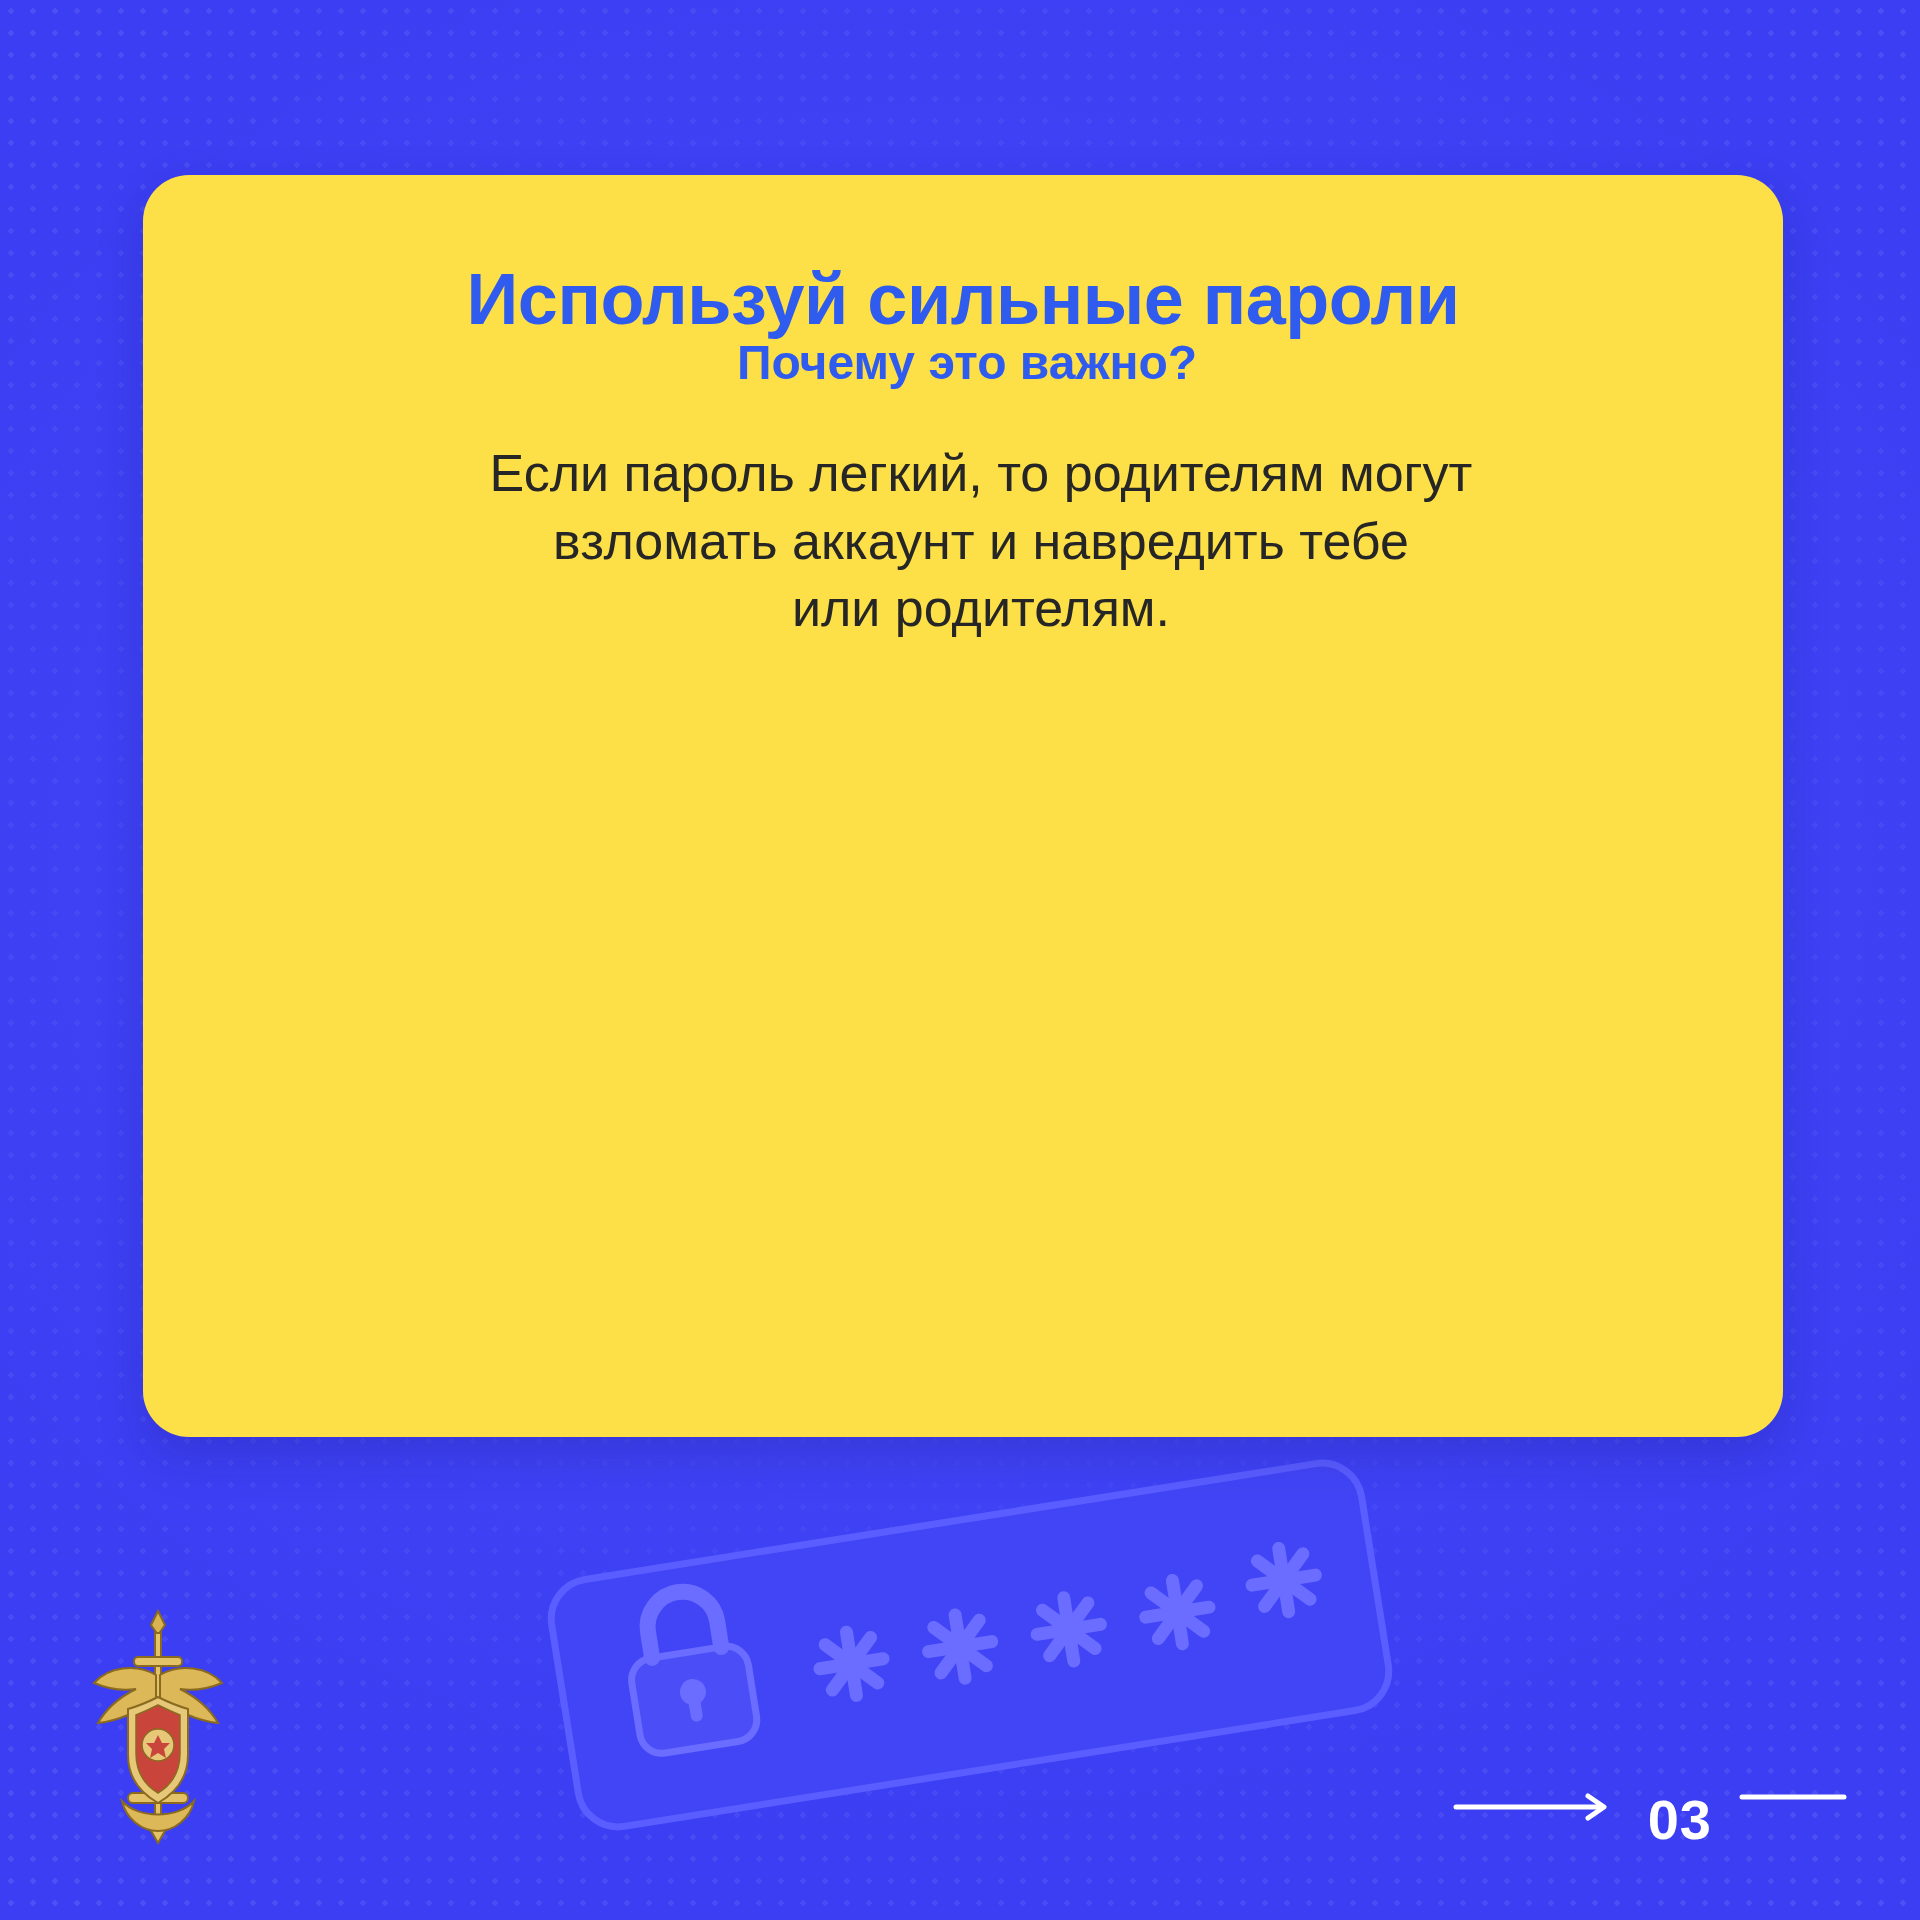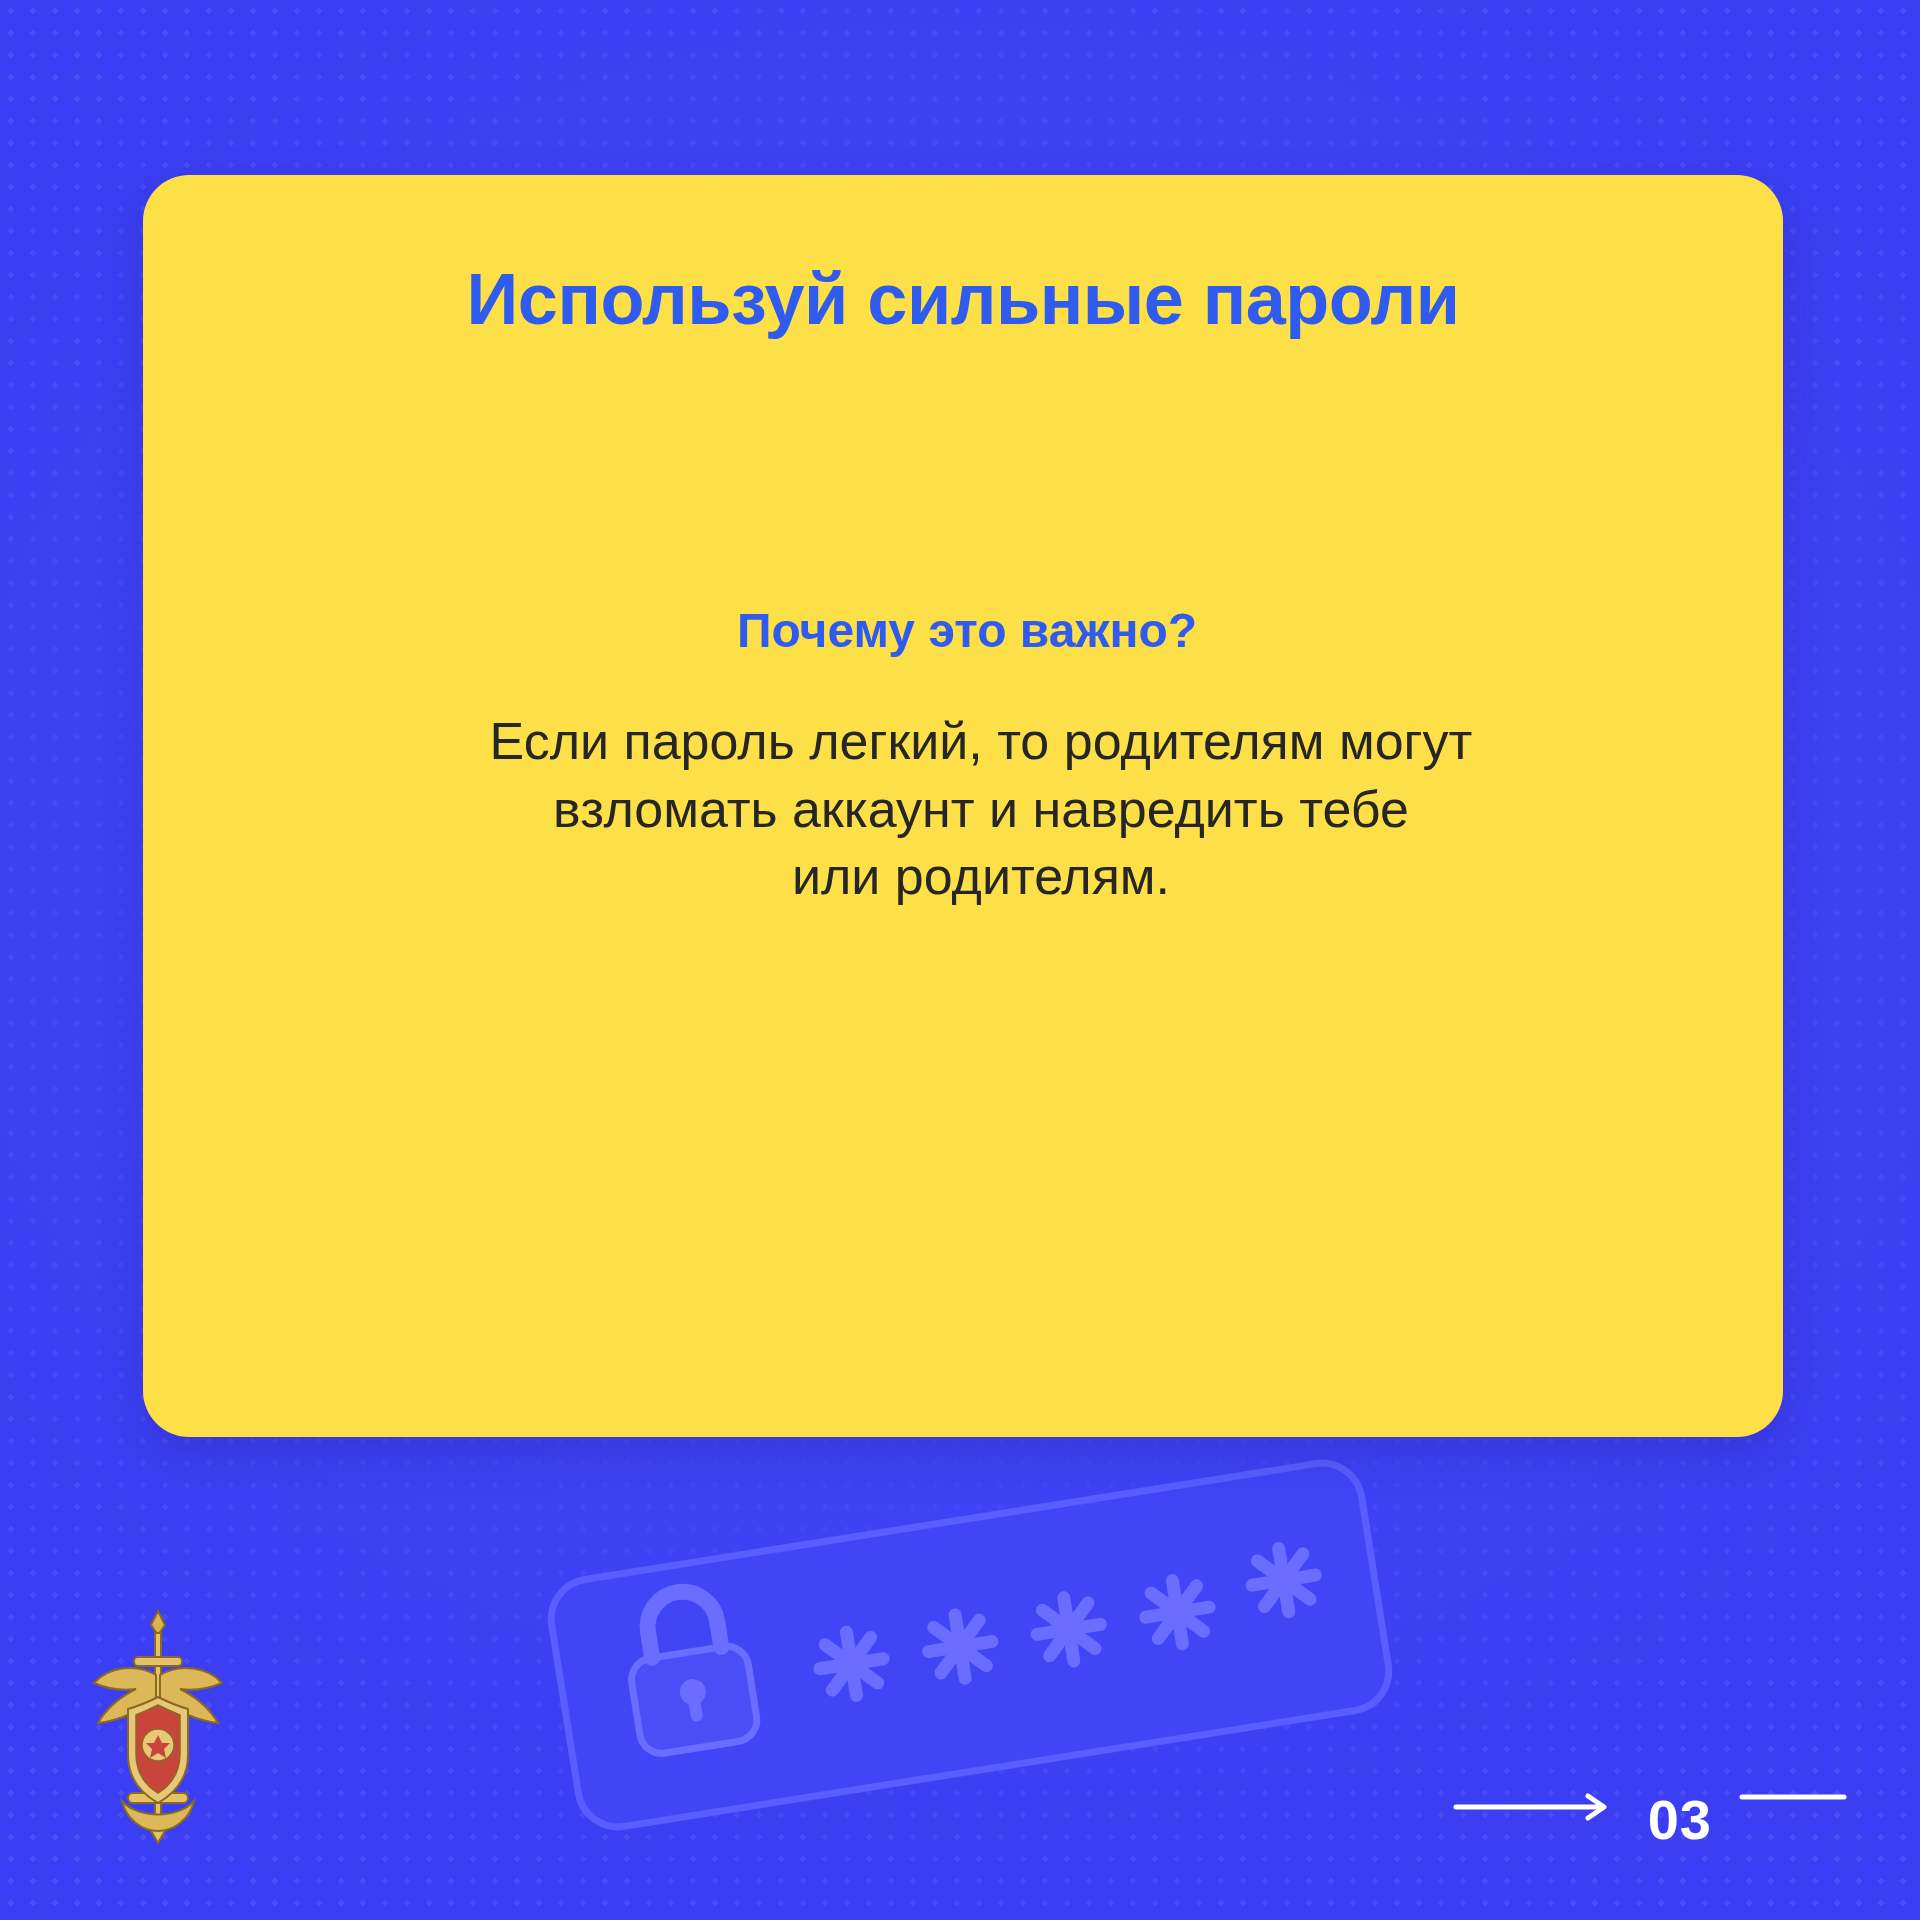--- a/index.html
+++ b/index.html
@@ -88,21 +88,20 @@
 
   h2#why-title {
     margin: 0;
     padding-left: 8px;
     color: #2f5bef;
     font-size: 48px;
     font-weight: 700;
     line-height: 1.1;
   }
   #why-block {
-    margin-top: 268px;
   }
   #why-text {
     margin-top: 50px;
     padding-left: 36px;
   }
 
   
   #emblem {
     position: absolute;
     left: 78px;

